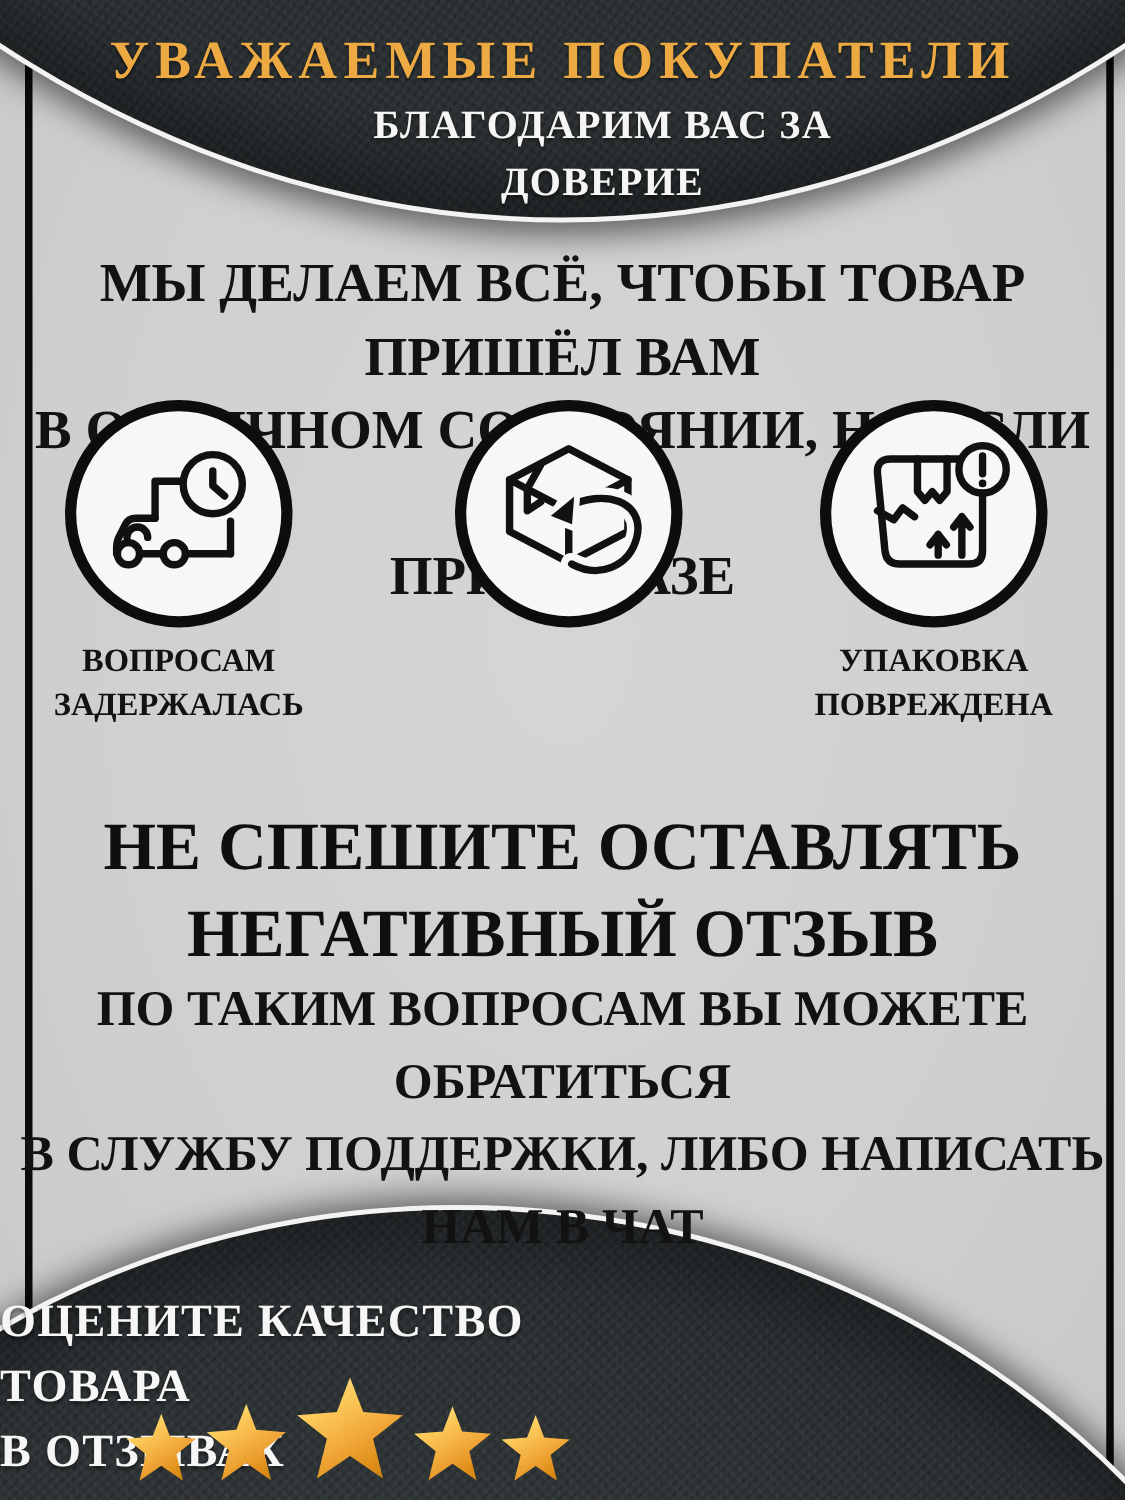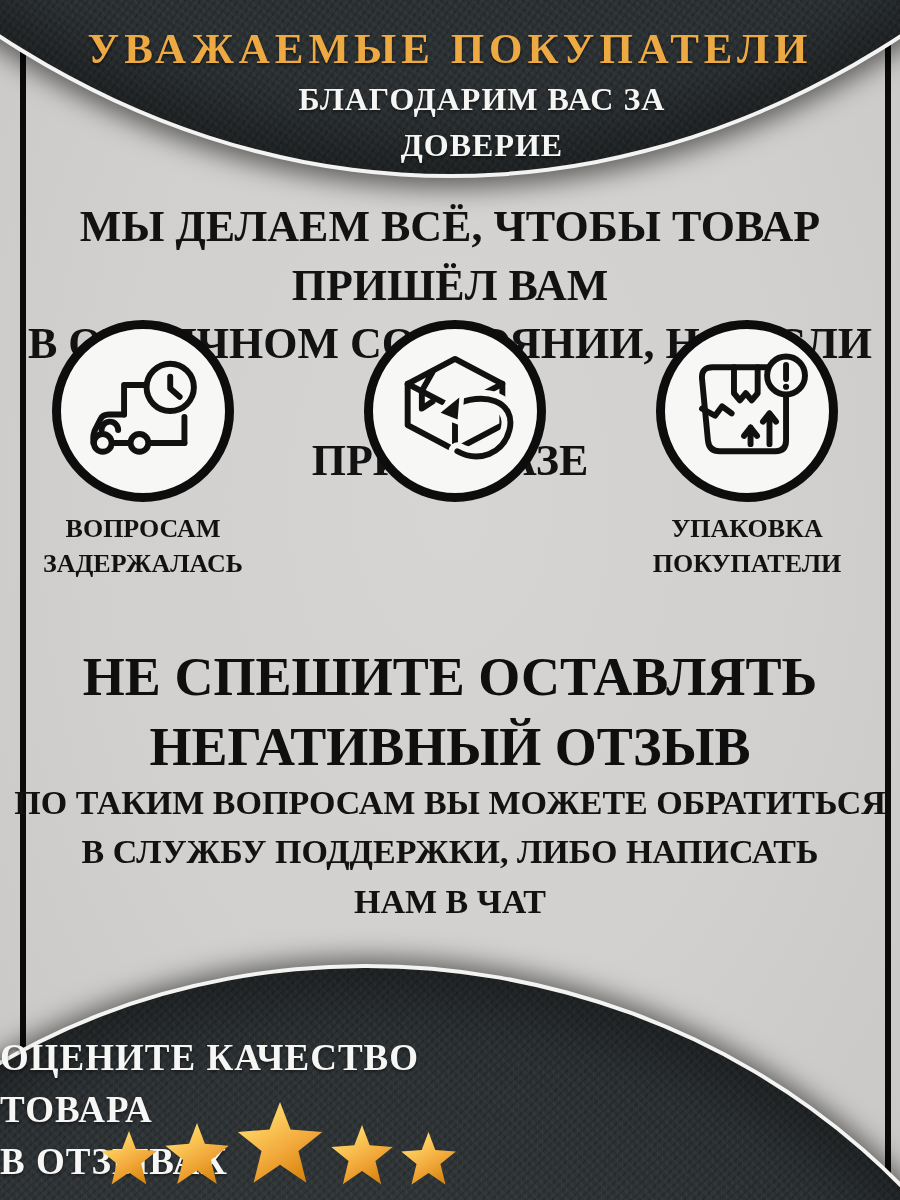--- a/index.html
+++ b/index.html
@@ -34,21 +34,21 @@
     transform:rotate(10deg);
     box-shadow:0 -6px 26px rgba(0,0,0,.55), inset 0 30px 60px rgba(0,0,0,.35);
   }
   .abs{position:absolute;z-index:3;}
   .preline{white-space:pre-line;}
   .center{left:0;width:900px;text-align:center;}
   #title{top:24px;font-size:43px;letter-spacing:5px;color:#edaa43;text-shadow:0 2px 3px rgba(0,0,0,.5);}
   #subtitle{top:76px;font-size:32px;line-height:1.45;color:#f5f5f3;letter-spacing:1px;text-shadow:0 2px 3px rgba(0,0,0,.5);padding-left:32px;}
   #intro{top:198px;font-size:44px;line-height:1.33;color:#121212;}
   #headline{top:642px;font-size:54px;line-height:1.3;color:#0f0f0f;}
-  #support{top:778px;font-size:34px;line-height:1.45;color:#121212;}
+  #support{top:778px;font-size:40px;line-height:1.45;color:#121212;}
   
   .issue-col{position:absolute;top:320px;width:240px;text-align:center;z-index:3;}
   #issue-0{left:23px;} #issue-1{left:335px;} #issue-2{left:627px;}
   .issue-circle{
     width:182px;height:182px;border-radius:50%;border:9px solid #0d0d0d;background:#f7f7f5;
     box-sizing:border-box;margin:0 auto;display:flex;align-items:center;justify-content:center;
   }
   .issue-circle svg{display:block;}
   .issue-label{margin-top:9px;font-size:26px;line-height:1.35;color:#121212;}
   
@@ -126,21 +126,21 @@
         <path d="M49 23 V45 L54 51 L59 45 L64 51 L69 45 V23"></path>
         <path d="M22 58 L33 64 L39 56 L47 62"></path>
         <path d="M63 88 V74 M63 74 L57.5 81 M63 74 L68.5 81"></path>
         <path d="M79 88 V62 M79 62 L73.5 69 M79 62 L84.5 69"></path>
         <circle cx="93" cy="30" r="16" fill="#f7f7f5"></circle>
         <path d="M93 21 V33"></path>
         <circle cx="93" cy="39.5" r="2.6" fill="#111" stroke="none"></circle>
       </svg>
     </div>
     <div class="issue-label preline">УПАКОВКА
-ПОКУПАТЕЛИ</div>
+ПОВРЕЖДЕНА</div>
   </div>
 
   <div id="headline" class="abs center preline">НЕ СПЕШИТЕ ОСТАВЛЯТЬ
 НЕГАТИВНЫЙ ОТЗЫВ</div>
 
   <div id="support" class="abs center preline">ПО ТАКИМ ВОПРОСАМ ВЫ МОЖЕТЕ ОБРАТИТЬСЯ
 В СЛУЖБУ ПОДДЕРЖКИ, ЛИБО НАПИСАТЬ
 НАМ В ЧАТ</div>
 
   <div id="footer-text" class="abs preline">ОЦЕНИТЕ КАЧЕСТВО ТОВАРА

